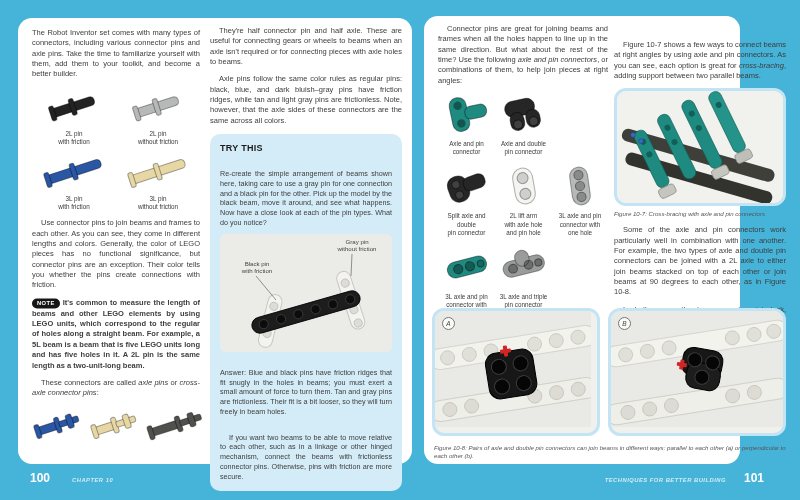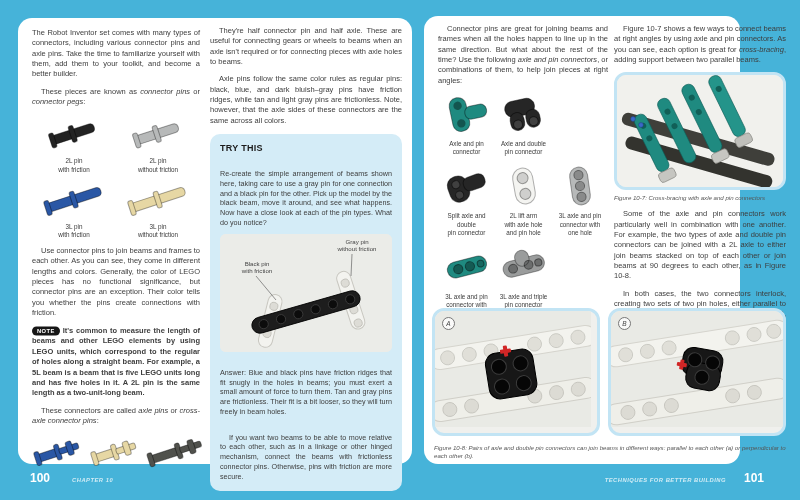--- a/index.html
+++ b/index.html
@@ -10,21 +10,21 @@
     -webkit-font-smoothing:antialiased;
   }
   .page{position:absolute;background:#ffffff;border-radius:14px;}
   #left-page{left:18px;top:18px;width:394px;height:446px;}
   #right-page{left:424px;top:16px;width:316px;height:448px;}
 
   .col{position:absolute;}
   #col1{left:14px;top:10px;width:168px;}
   #col2{left:192px;top:8px;width:192px;}
   #col3{left:14px;top:8px;width:170px;}
-  #col4{left:190px;top:8px;width:172px;}
+  #col4{left:190px;top:24px;width:172px;}
 
   h1.kyc{
     margin:0 0 8px 0;font-size:16.5px;font-weight:800;letter-spacing:-0.8px;
     color:#141414;font-family:"DejaVu Sans",sans-serif;
   }
   p.body{
     margin:0 0 7px 0;font-size:7.5px;line-height:1.38;color:#3d3d3d;
     text-align:justify;
   }
   p.indent{text-indent:9px;}
@@ -90,21 +90,20 @@
 </style>
 </head>
 <body>
 
 <div class="page" id="left-page">
 
   <div class="col" id="col1">
 
     <p class="body">The Robot Inventor set comes with many types of connectors, including various connector pins and axle pins. Take the time to familiarize yourself with them, add them to your toolkit, and become a better builder.</p>
 
-    <p class="body indent"><span>These pieces are known as </span><span class="it">connector pins</span><span> or </span><span class="it">connector pegs</span><span>:</span></p>
 
     <div class="pin-grid">
       <div class="cell">
         <svg width="58" height="38" viewBox="0 0 58 38">
           <g transform="rotate(-18 29 19)" stroke="rgba(0,0,0,0.4)" stroke-width="1" fill="#232323">
             <rect x="6" y="15" width="44" height="9" rx="4"></rect>
             <rect x="4" y="12" width="5" height="15" rx="2"></rect>
             <rect x="25" y="11" width="5" height="17" rx="2"></rect>
           </g>
         </svg>

